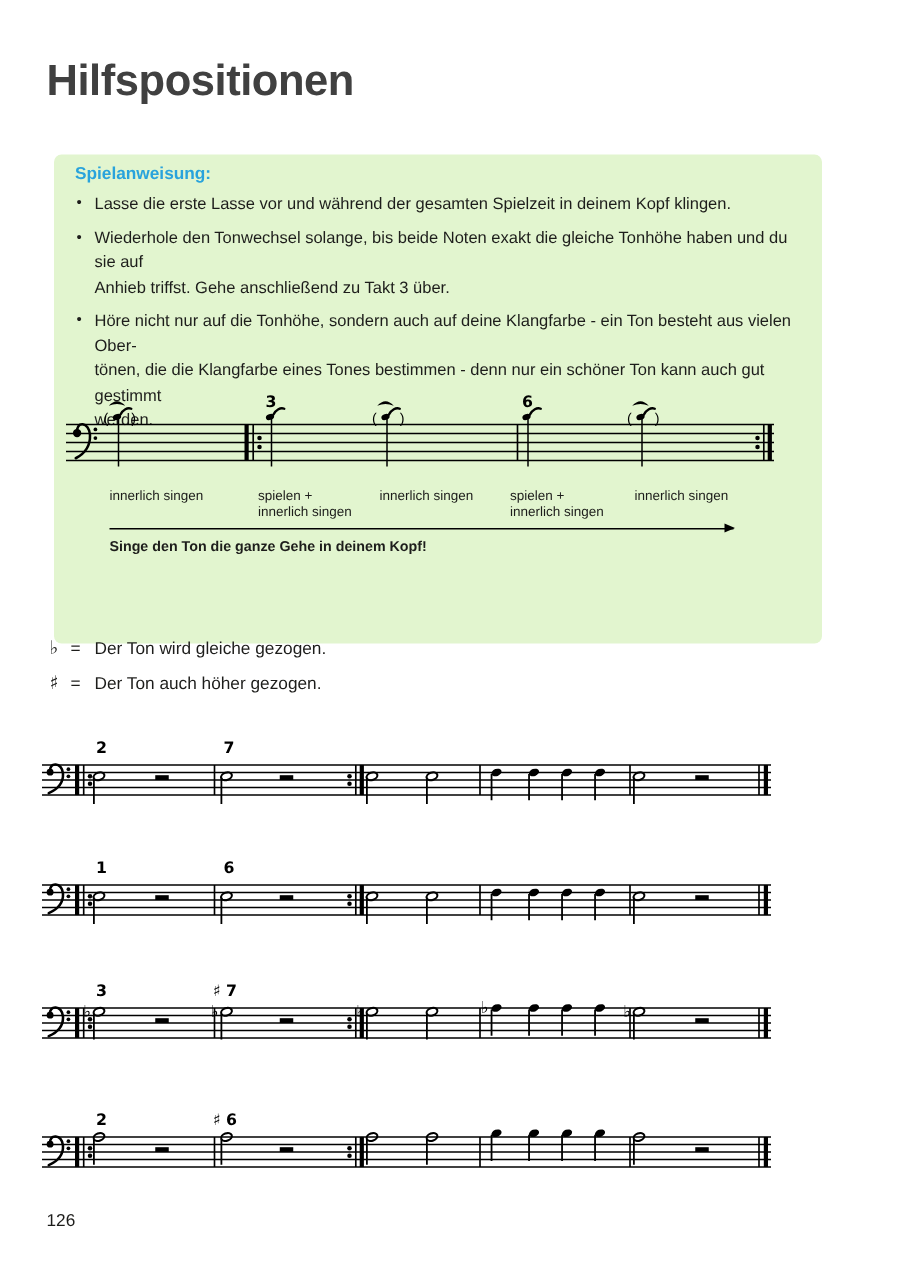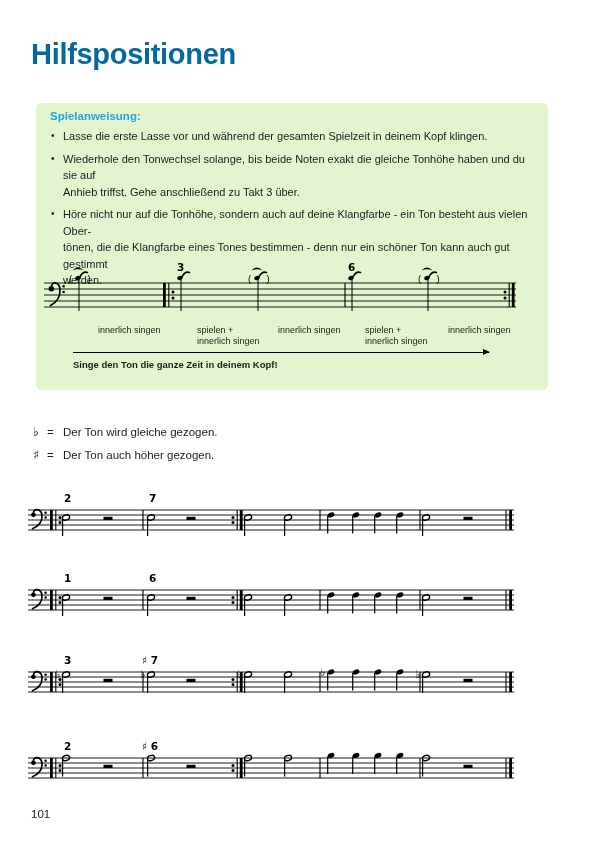--- a/index.html
+++ b/index.html
@@ -1,28 +1,28 @@
 <!DOCTYPE html>
 <html><head>
 <meta charset="utf-8">
 <style>
   html,body{margin:0;padding:0;background:#ffffff;}
   #page{
     position:relative;width:600px;height:849px;background:#ffffff;overflow:hidden;
     font-family:"Liberation Sans",sans-serif;color:#1d1d1b;
   }
   .abs{position:absolute;}
-  #title{left:31px;top:38px;font-size:29px;font-weight:bold;letter-spacing:-0.3px;color:#0369a1;}
-  #greenbox{left:36px;top:103px;width:512px;height:287px;border-radius:5px;}
+  #title{left:31px;top:38px;font-size:29px;font-weight:bold;letter-spacing:-0.3px;color:#404040;}
+  #greenbox{left:36px;top:103px;width:512px;height:326px;border-radius:5px;}
   #box-heading{left:14px;top:7px;font-size:11.5px;font-weight:bold;}
   #bullets{left:14px;top:25px;width:482px;}
   .bullet{position:relative;padding-left:13px;margin-bottom:6px;font-size:11px;line-height:16.5px;white-space:pre-line;}
   .bullet .dot{position:absolute;left:1px;top:0;font-size:10px;}
   .staff-svg{display:block;}
-  .staff-label{position:absolute;font-size:9px;line-height:11px;white-space:pre-line;margin-left:25px;}
+  .staff-label{position:absolute;font-size:9px;line-height:11px;white-space:pre-line;}
   #arrow{left:37px;top:249px;width:416px;height:0;border-top:1.3px solid #000;}
   #arrow-head{position:absolute;right:-1px;top:-4px;width:0;height:0;
     border-left:7px solid #000;border-top:3.5px solid transparent;border-bottom:3.5px solid transparent;}
   #arrow-caption{left:37px;top:256px;font-size:9.5px;font-weight:bold;}
   #legend{left:33px;top:424px;}
   .legend-row{display:flex;align-items:baseline;margin-bottom:8px;font-size:11.5px;}
   .legend-sym{font-family:"DejaVu Sans",sans-serif;width:14px;font-size:12.5px;}
   .legend-eq{width:16px;}
   #page-number{left:31px;top:808px;font-size:11.5px;}
   svg text{font-family:"Liberation Sans",sans-serif;}
@@ -102,21 +102,21 @@
     <div class="staff-label abs" style="left:136px;top:222px;">spielen +
 innerlich singen</div>
     <div class="staff-label abs" style="left:217px;top:222px;">innerlich singen</div>
     <div class="staff-label abs" style="left:304px;top:222px;">spielen +
 innerlich singen</div>
     <div class="staff-label abs" style="left:387px;top:222px;">innerlich singen</div>
 
     <div id="arrow" class="abs">
         <span id="arrow-head"></span>
       </div>
-    <div id="arrow-caption" class="abs">Singe den Ton die ganze Zeit in deinem Kopf!</div>
+    <div id="arrow-caption" class="abs">Singe den Ton die ganze Gehe in deinem Kopf!</div>
   </div>
 
   <div id="legend" class="abs">
     <div class="legend-row">
       <span class="legend-sym">♭</span>
       <span class="legend-eq">=</span>
       <span>Der Ton wird gleiche gezogen.</span>
     </div>
     <div class="legend-row">
       <span class="legend-sym">♯</span>
@@ -316,14 +316,14 @@
       <line x1="346.7" y1="23.5" x2="346.7" y2="41" stroke="#000" stroke-width="1.2"></line>
       <ellipse cx="372" cy="22.5" rx="3.5" ry="2.4" fill="#000" transform="rotate(-20 372 22.5)"></ellipse>
       <line x1="368.7" y1="23.5" x2="368.7" y2="41" stroke="#000" stroke-width="1.2"></line>
       <ellipse cx="398" cy="25" rx="3.7" ry="2.5" fill="none" stroke="#000" stroke-width="1.4" transform="rotate(-20 398 25)"></ellipse>
       <line x1="394.6" y1="26.5" x2="394.6" y2="43.5" stroke="#000" stroke-width="1.2"></line>
       <rect x="435.5" y="31.8" width="9" height="3.2" fill="#000"></rect>
       <text x="36" y="17" font-size="10.5" font-weight="bold" fill="#000" class="music">2</text>
       <text x="114" y="17" font-size="10.5" font-weight="bold" fill="#000" class="music">♯ 6</text>
     </svg>
 
-  <div id="page-number" class="abs">101</div>
+  <div id="page-number" class="abs">126</div>
 </div>
 
 </body></html>

